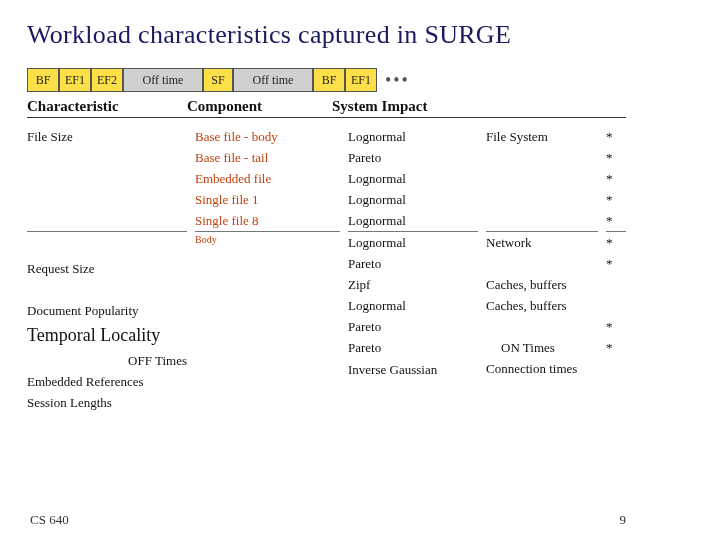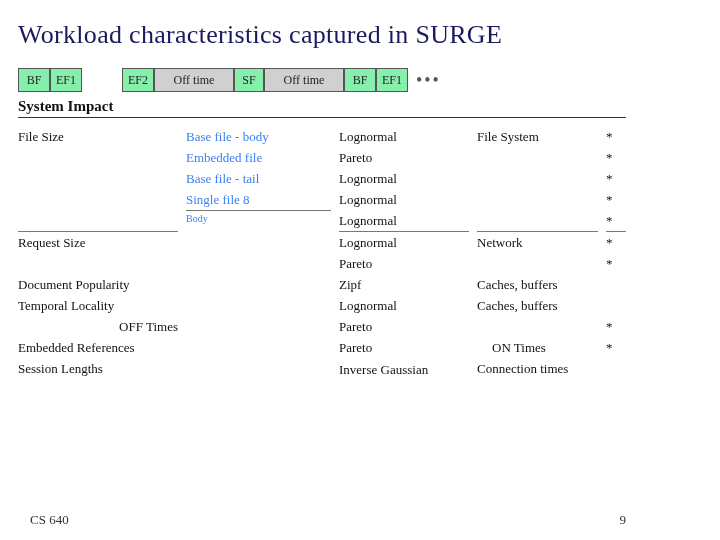--- a/index.html
+++ b/index.html
@@ -8,21 +8,21 @@
       height: 540px;
       background: #ffffff;
       font-family: 'Times New Roman', Times, serif;
       overflow: hidden;
       position: relative;
     }
 
     .page {
       width: 656px;
       height: 540px;
-      padding: 20px 30px 10px 18px;
+      padding: 20px 30px 10px 27px;
       position: relative;
     }
 
     .title {
       font-size: 26px;
       font-weight: normal;
       color: #1a1a5e;
       margin-bottom: 16px;
       letter-spacing: 0.3px;
     }
@@ -34,30 +34,30 @@
       gap: 0;
       margin-bottom: 4px;
       height: 28px;
     }
 
     .hbox {
       border: 1.5px solid #555;
       padding: 2px 8px;
       font-size: 12px;
       color: #222;
-      background: #86efac;
+      background: #fde047;
       display: flex;
       align-items: center;
       justify-content: center;
       height: 24px;
     }
 
     .hbox-bf { width: 32px; }
     .hbox-ef1 { width: 32px; }
-    .hbox-ef2 { width: 32px; margin-left: 40px; }
+    .hbox-ef2 { width: 32px; }
     .hbox-offtime1 {
       width: 80px;
       background: #d0d0d0;
     }
     .hbox-sf { width: 30px; }
     .hbox-offtime2 {
       width: 80px;
       background: #d0d0d0;
     }
     .hbox-bf2 { width: 32px; }
@@ -113,21 +113,21 @@
       width: 160px;
       font-size: 13px;
       line-height: 1.65;
       color: #111;
     }
 
     .mid-col {
       width: 145px;
       font-size: 13px;
       line-height: 1.65;
-      color: #3b82f6;
+      color: #c2410c;
     }
 
     .model-col {
       width: 130px;
       font-size: 13px;
       line-height: 1.65;
       color: #111;
     }
 
     .impact-col {
@@ -171,44 +171,47 @@
     <div class="hbox hbox-ef2">EF2</div>
     <div class="hbox hbox-offtime1">Off time</div>
     <div class="hbox hbox-sf">SF</div>
     <div class="hbox hbox-offtime2">Off time</div>
     <div class="hbox hbox-bf2">BF</div>
     <div class="hbox hbox-ef1b">EF1</div>
     <span class="dots">•••</span>
   </div>
 
   <div class="col-headers">
+    <div class="col-char">Characteristic</div>
+    <div class="col-comp">Component</div>
     <div class="col-sysimpact">System Impact</div>
   </div>
 
   <div class="content-area">
     <div class="left-col">
 
     <div style="font-size: 13px; line-height: 1.62; min-height: 21px;">File Size</div>
         <div style="font-size: 13px; line-height: 1.62; min-height: 21px;"></div>
         <div style="font-size: 13px; line-height: 1.62; min-height: 21px;"></div>
         <div style="font-size: 13px; line-height: 1.62; min-height: 21px;"></div>
         <div style="font-size: 13px; line-height: 1.62; min-height: 21px;"></div>
         <div style="border-top: 1px solid rgb(119, 119, 119); height: 1px; margin-bottom: 0px;"></div>
-        <div style="font-size: 13px; line-height: 1.62; min-height: 21px;">Request Size</div>
+        <div style="font-size: 13px; line-height: 1.62; min-height: 21px; margin-top: 26px;">Request Size</div>
         <div style="font-size: 13px; line-height: 1.62; min-height: 21px;"></div>
         <div style="font-size: 13px; line-height: 1.62; min-height: 21px;">Document Popularity</div>
-        <div style="font-size: 13px; line-height: 1.62; min-height: 21px;">Temporal Locality</div>
+        <div style="font-size: 18px; line-height: 1.62; min-height: 21px;">Temporal Locality</div>
         <div style="font-size: 13px; line-height: 1.62; min-height: 21px; text-align: right;">OFF Times</div>
         <div style="font-size: 13px; line-height: 1.62; min-height: 21px;">Embedded References</div>
         <div style="font-size: 13px; line-height: 1.62; min-height: 21px;">Session Lengths</div>
       </div>
     <div class="mid-col">
         <div style="font-size: 13px; line-height: 1.62; min-height: 21px;">Base file - body</div>
+        <div style="font-size: 13px; line-height: 1.62; min-height: 21px;">Base file - tail</div>
         <div style="font-size: 13px; line-height: 1.62; min-height: 21px;">Embedded file</div>
-        <div style="font-size: 13px; line-height: 1.62; min-height: 21px;">Base file - tail</div>
+        <div style="font-size: 13px; line-height: 1.62; min-height: 21px;">Single file 1</div>
         <div style="font-size: 13px; line-height: 1.62; min-height: 21px;">Single file 8</div>
         <div style="border-top: 1px solid rgb(119, 119, 119); height: 1px; margin-bottom: 0px;"></div>
         <div style="font-size: 10px; line-height: 1.62; min-height: 21px;">Body</div>
         <div style="font-size: 13px; line-height: 1.62; min-height: 21px;"></div>
         <div style="font-size: 13px; line-height: 1.62; min-height: 21px;"></div>
         <div style="font-size: 13px; line-height: 1.62; min-height: 21px;"></div>
         <div style="font-size: 13px; line-height: 1.62; min-height: 21px;"></div>
         <div style="font-size: 13px; line-height: 1.62; min-height: 21px;"></div>
       </div>
     <div class="model-col">

